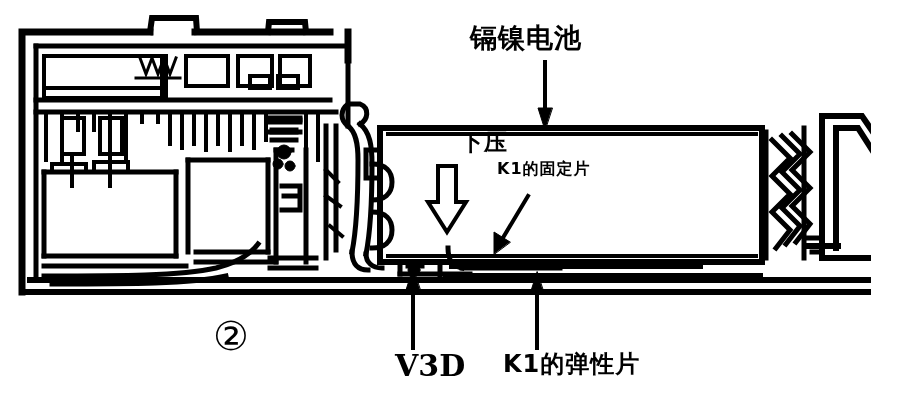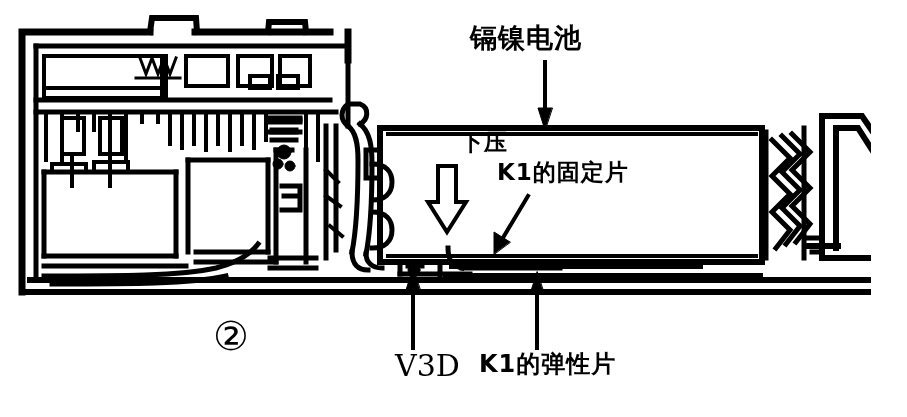--- a/index.html
+++ b/index.html
@@ -31,46 +31,46 @@
     font-weight: bold;
     line-height: 1;
   }
   .cjk {
     font-family: "DejaVu Sans", sans-serif;
     font-weight: bold;
     letter-spacing: 1px;
   }
   .lat {
     font-family: "DejaVu Serif", serif;
-    font-weight: normal;
+    font-weight: bold;
   }
   #lbl-battery {
     left: 470px;
     top: 24px;
     font-size: 27px;
   }
   #lbl-press {
     left: 415px;
     top: 131px;
     font-size: 23px;
     margin-left: 45px;
   }
   #lbl-fixed {
     left: 497px;
     top: 161px;
-    font-size: 23px;
+    font-size: 16px;
     text-align: center;
   }
   #lbl-v3d {
     left: 395px;
     top: 351px;
     font-size: 30px;
   }
   #lbl-elastic {
-    left: 479px;
+    left: 503px;
     top: 352px;
     font-size: 24px;
   }
   #lbl-figno {
     left: 213px;
     top: 316px;
     font-size: 40px;
     font-family: "DejaVu Sans", sans-serif;
     font-weight: normal;
   }

